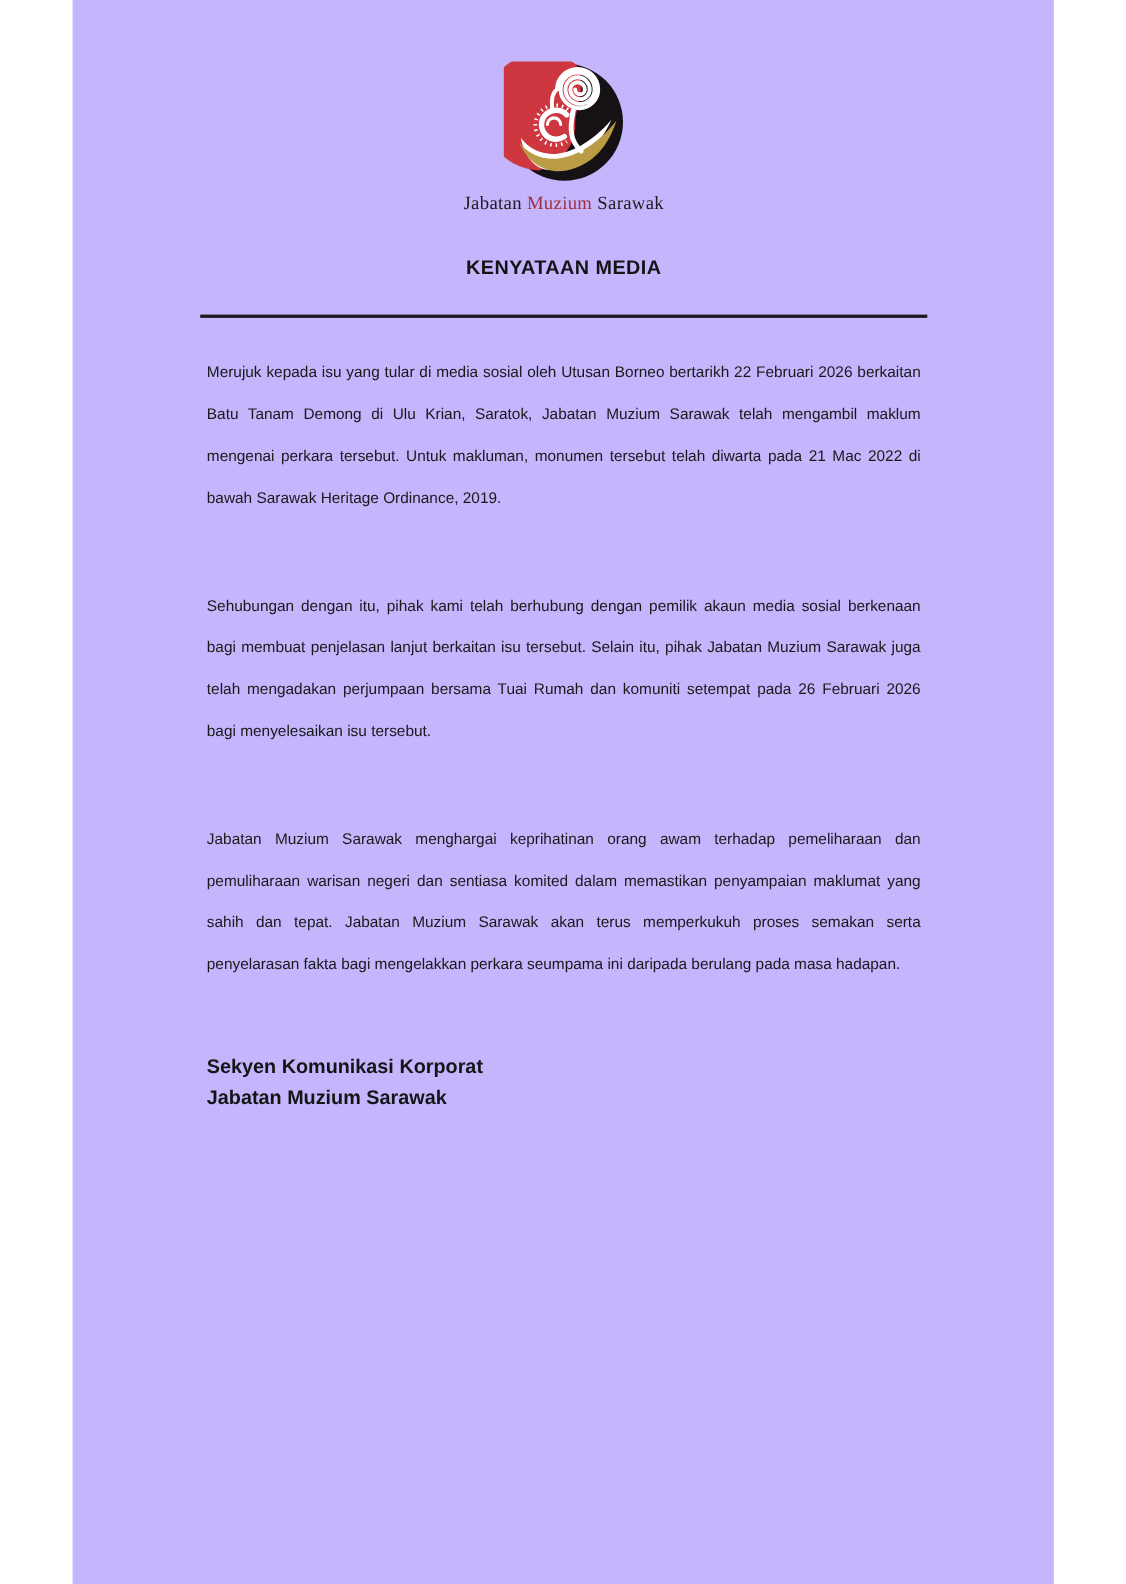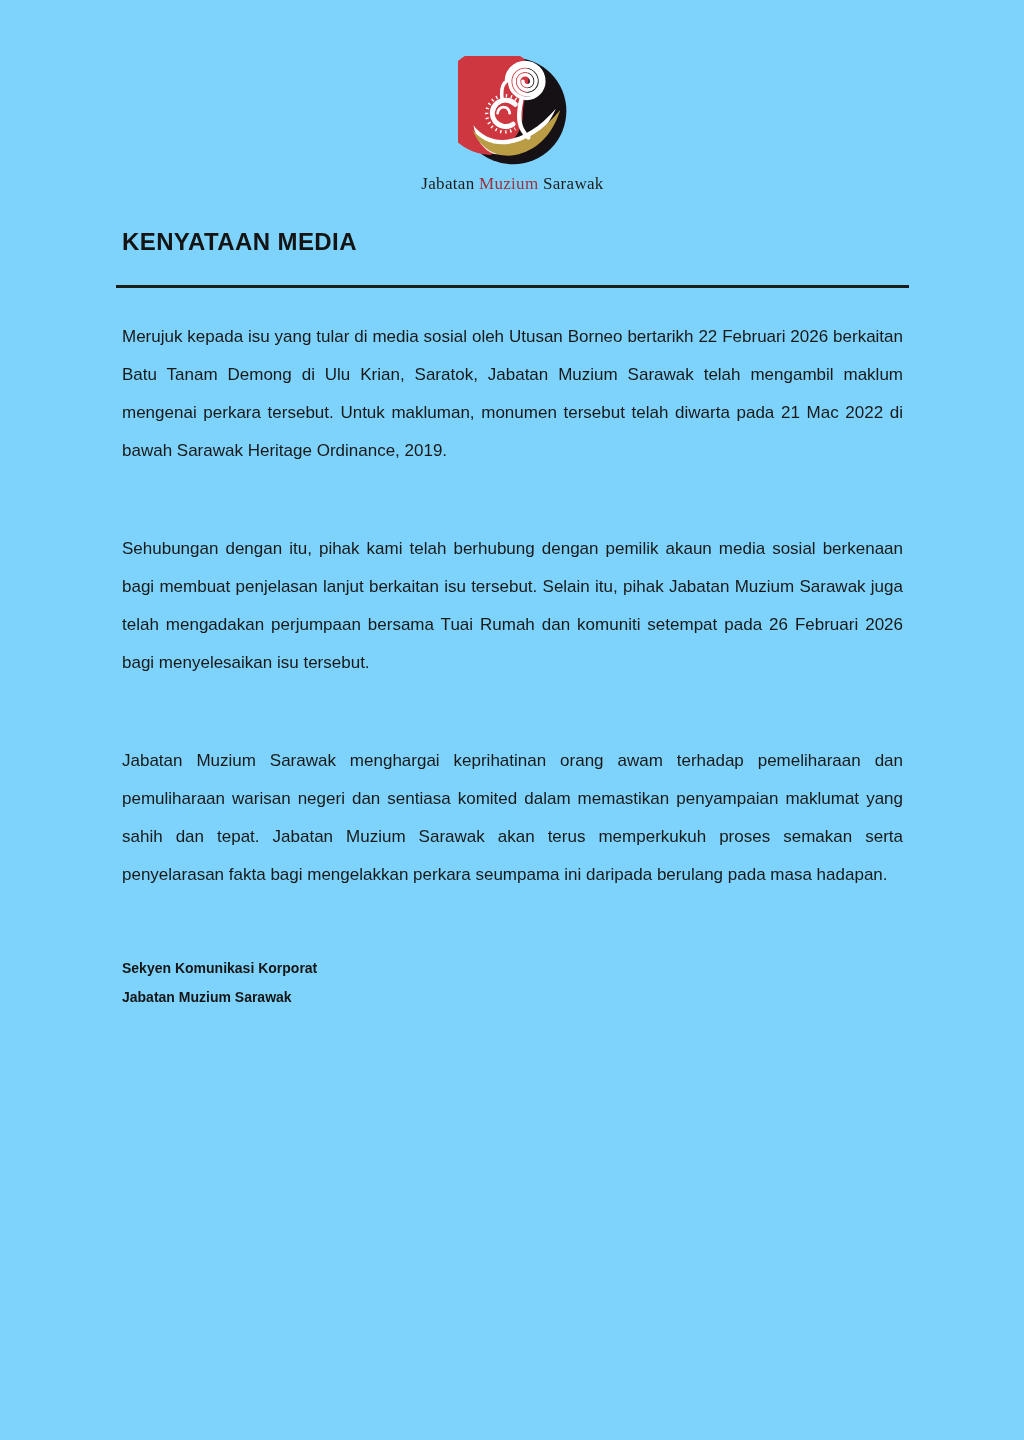--- a/index.html
+++ b/index.html
@@ -2,24 +2,24 @@
 <html><head>
 <meta charset="utf-8">
 <style>
   html, body {
     margin: 0;
     padding: 0;
     background: #ffffff;
   }
   .page {
     position: relative;
-    width: 1024px;
+    width: 892px;
     height: 1440px;
     margin: 0 auto;
-    background: #7dd3fc;
+    background: #c4b5fd;
     overflow: hidden;
     font-family: "Liberation Sans", sans-serif;
     color: #1b1b1b;
   }
   .content {
     padding: 0 121px 0 122px;
   }
   .logo-block {
     margin-top: 56px;
     text-align: center;
@@ -34,46 +34,46 @@
     font-family: "Liberation Serif", serif;
     font-size: 17px;
     line-height: 22px;
     color: #1d1d1d;
     letter-spacing: 0.3px;
   }
   .logo-caption .maroon {
     color: #9e2f3e;
   }
   .kicker, .doc-title {
-    text-align: left;
+    text-align: center;
     font-weight: bold;
-    font-size: 24px;
+    font-size: 18px;
     letter-spacing: 0.4px;
     color: #141414;
     margin: 0;
   }
   .kicker { margin-top: 34px; line-height: 26px; }
   .doc-title { margin-top: 16px; line-height: 26px; }
   .rule {
     border: none;
     border-top: 3px solid #1c1c1c;
     margin: 30px -6px 30px -6px;
   }
   .body-paragraph {
     margin: 0 0 60px 0;
-    font-size: 17px;
+    font-size: 14px;
     line-height: 38px;
     text-align: justify;
     text-justify: inter-word;
     color: #191919;
   }
   .signature {
     margin-top: 48px;
     font-weight: bold;
-    font-size: 14px;
+    font-size: 18px;
     line-height: 29px;
     color: #151515;
   }
 </style>
 </head>
 <body>
 
 <div class="page">
   <div class="content">
 

